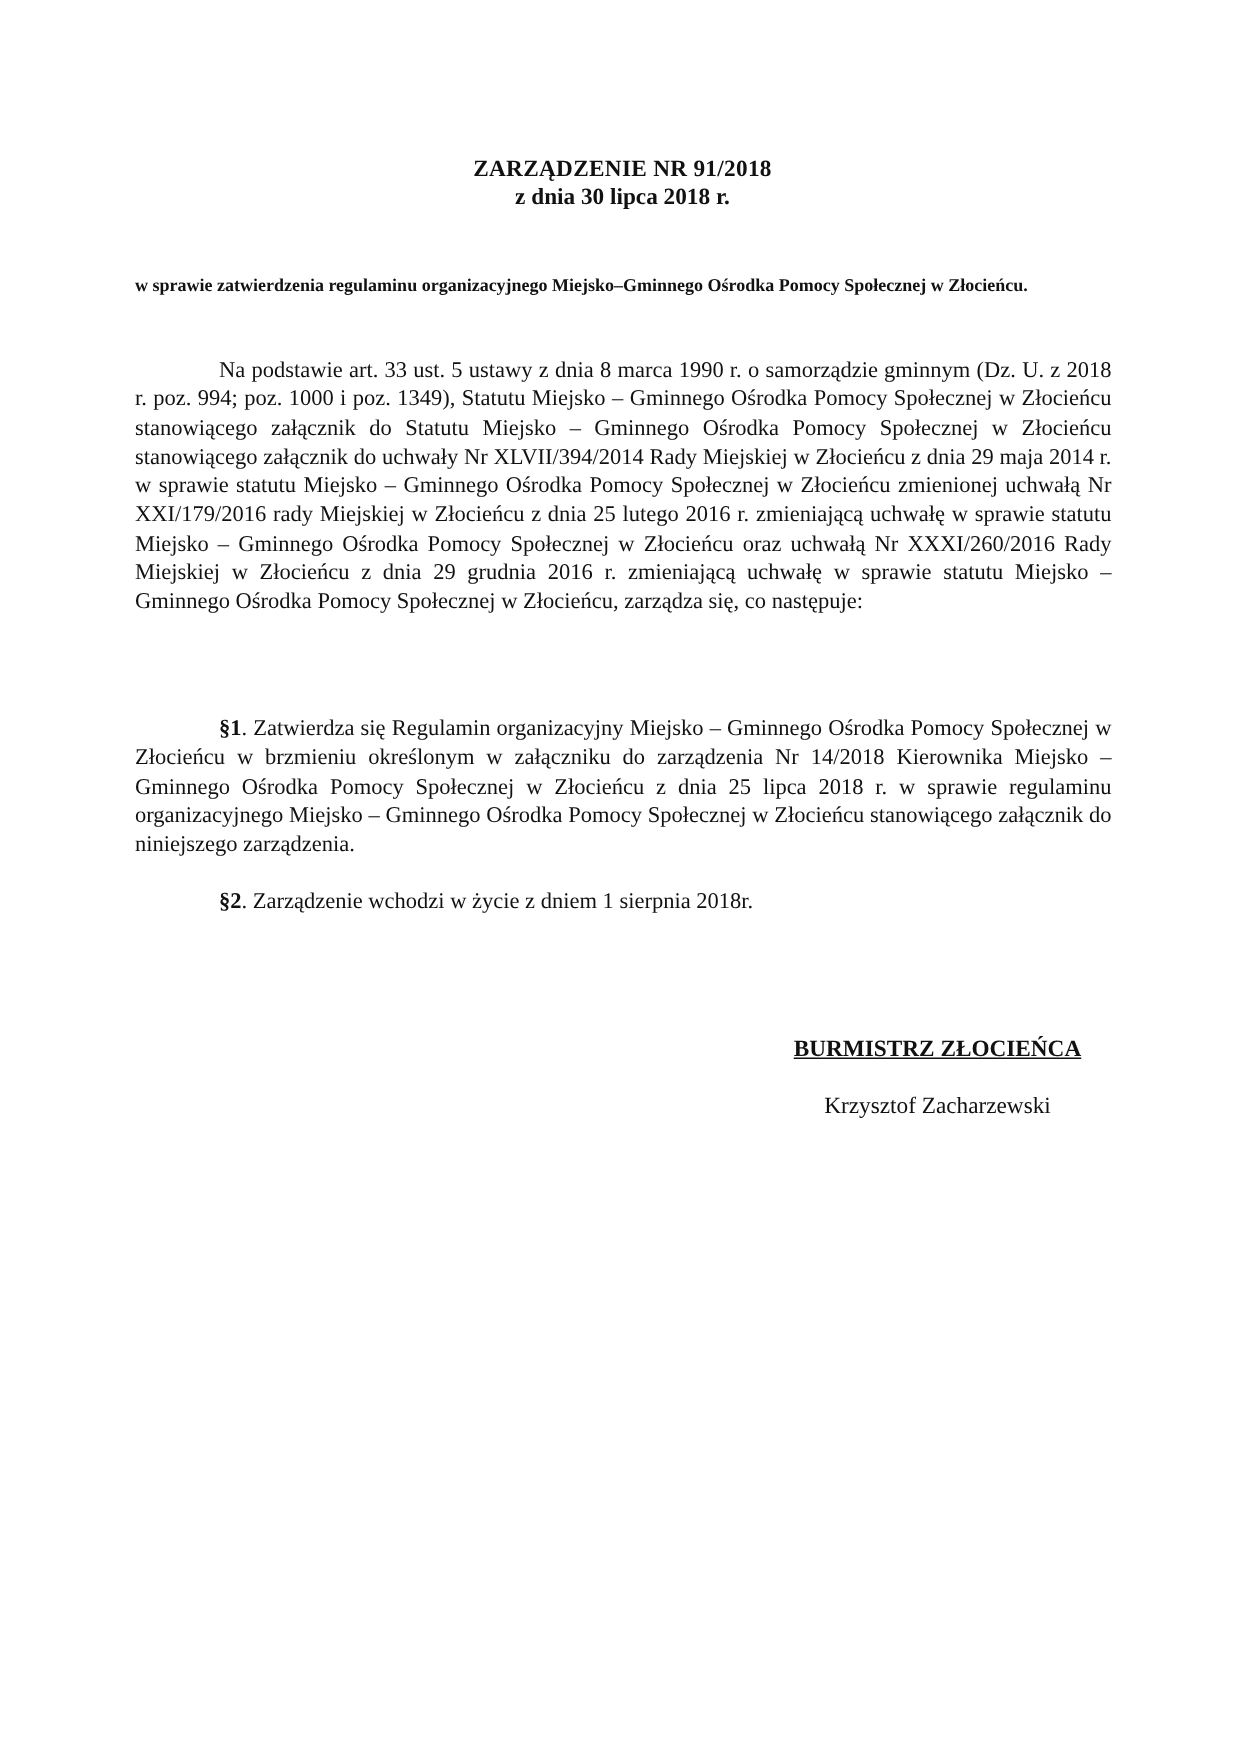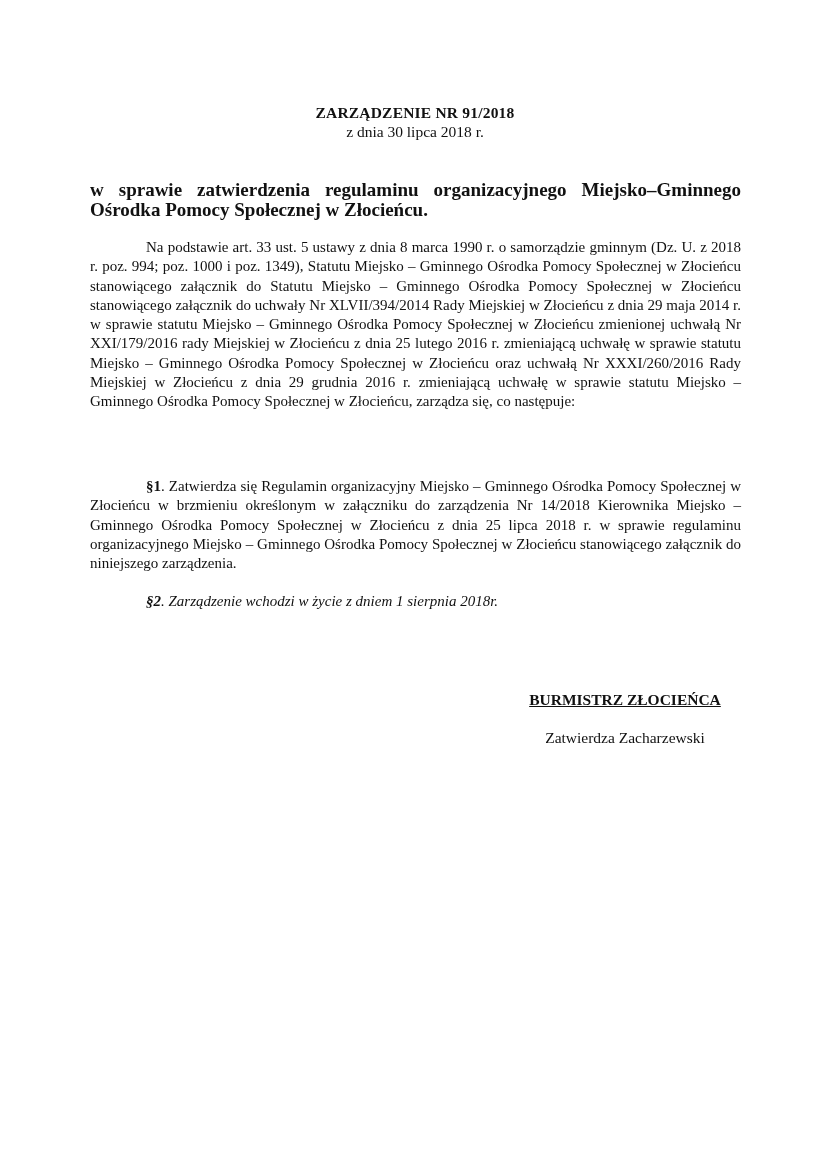--- a/index.html
+++ b/index.html
@@ -25,46 +25,46 @@
     .header {
       position: absolute;
       top: 103px;
       left: 0;
       width: 830px;
       text-align: center;
       font-size: 15.5px;
       line-height: 19px;
     }
     .header .title-line { font-weight: bold; letter-spacing: 0.2px; }
-    .header .date-line { font-weight: normal; }
+    .header .date-line { font-weight: bold; }
 
     .subject {
       position: absolute;
       top: 180px;
       left: 90px;
       width: 651px;
-      font-size: 19px;
+      font-size: 12px;
       line-height: 20px;
       font-weight: bold;
       text-align: justify;
       text-align-last: left;
     }
     .body-para {
       position: absolute;
       left: 90px;
       width: 651px;
       font-size: 15px;
       line-height: 19.3px;
       text-align: justify;
       text-align-last: left;
       text-indent: 56px;
     }
     .para-basis { top: 238px; }
     .para-s1 { top: 477px; }
-    .para-s2 { top: 592px; font-style: italic; }
+    .para-s2 { top: 592px; }
     .sec-mark { font-weight: bold; }
 
     .signature {
       position: absolute;
       top: 690px;
       left: 490px;
       width: 270px;
       text-align: center;
       font-size: 15.5px;
     }
@@ -91,16 +91,16 @@
   <div class="subject">w sprawie zatwierdzenia regulaminu organizacyjnego Miejsko–Gminnego Ośrodka Pomocy Społecznej w Złocieńcu.</div>
 
   <div class="body-para para-basis">Na podstawie art. 33 ust. 5 ustawy z dnia 8 marca 1990 r. o samorządzie gminnym (Dz. U. z 2018 r. poz. 994; poz. 1000 i poz. 1349), Statutu Miejsko – Gminnego Ośrodka Pomocy Społecznej w Złocieńcu stanowiącego załącznik do Statutu Miejsko – Gminnego Ośrodka Pomocy Społecznej w Złocieńcu stanowiącego załącznik do uchwały Nr XLVII/394/2014 Rady Miejskiej w Złocieńcu z dnia 29 maja 2014 r. w sprawie statutu Miejsko – Gminnego Ośrodka Pomocy Społecznej w Złocieńcu zmienionej uchwałą Nr XXI/179/2016 rady Miejskiej w Złocieńcu z dnia 25 lutego 2016 r. zmieniającą uchwałę w sprawie statutu Miejsko – Gminnego Ośrodka Pomocy Społecznej w Złocieńcu oraz uchwałą Nr XXXI/260/2016 Rady Miejskiej w Złocieńcu z dnia 29 grudnia 2016 r. zmieniającą uchwałę w sprawie statutu Miejsko – Gminnego Ośrodka Pomocy Społecznej w Złocieńcu, zarządza się, co następuje:</div>
 
   <div class="body-para para-s1"><span class="sec-mark">§1</span><span>. Zatwierdza się Regulamin organizacyjny Miejsko – Gminnego Ośrodka Pomocy Społecznej w Złocieńcu w brzmieniu określonym w załączniku do zarządzenia Nr 14/2018 Kierownika Miejsko – Gminnego Ośrodka Pomocy Społecznej w Złocieńcu z dnia 25 lipca 2018 r. w sprawie regulaminu organizacyjnego Miejsko – Gminnego Ośrodka Pomocy Społecznej w Złocieńcu stanowiącego załącznik do niniejszego zarządzenia.</span></div>
 
   <div class="body-para para-s2"><span class="sec-mark">§2</span><span>. Zarządzenie wchodzi w życie z dniem 1 sierpnia 2018r.</span></div>
 
   <div class="signature">
     <div class="sig-title">BURMISTRZ ZŁOCIEŃCA</div>
-    <div class="sig-name">Zatwierdza Zacharzewski</div>
+    <div class="sig-name">Krzysztof Zacharzewski</div>
   </div>
 
 </div>
 
 </body></html>

